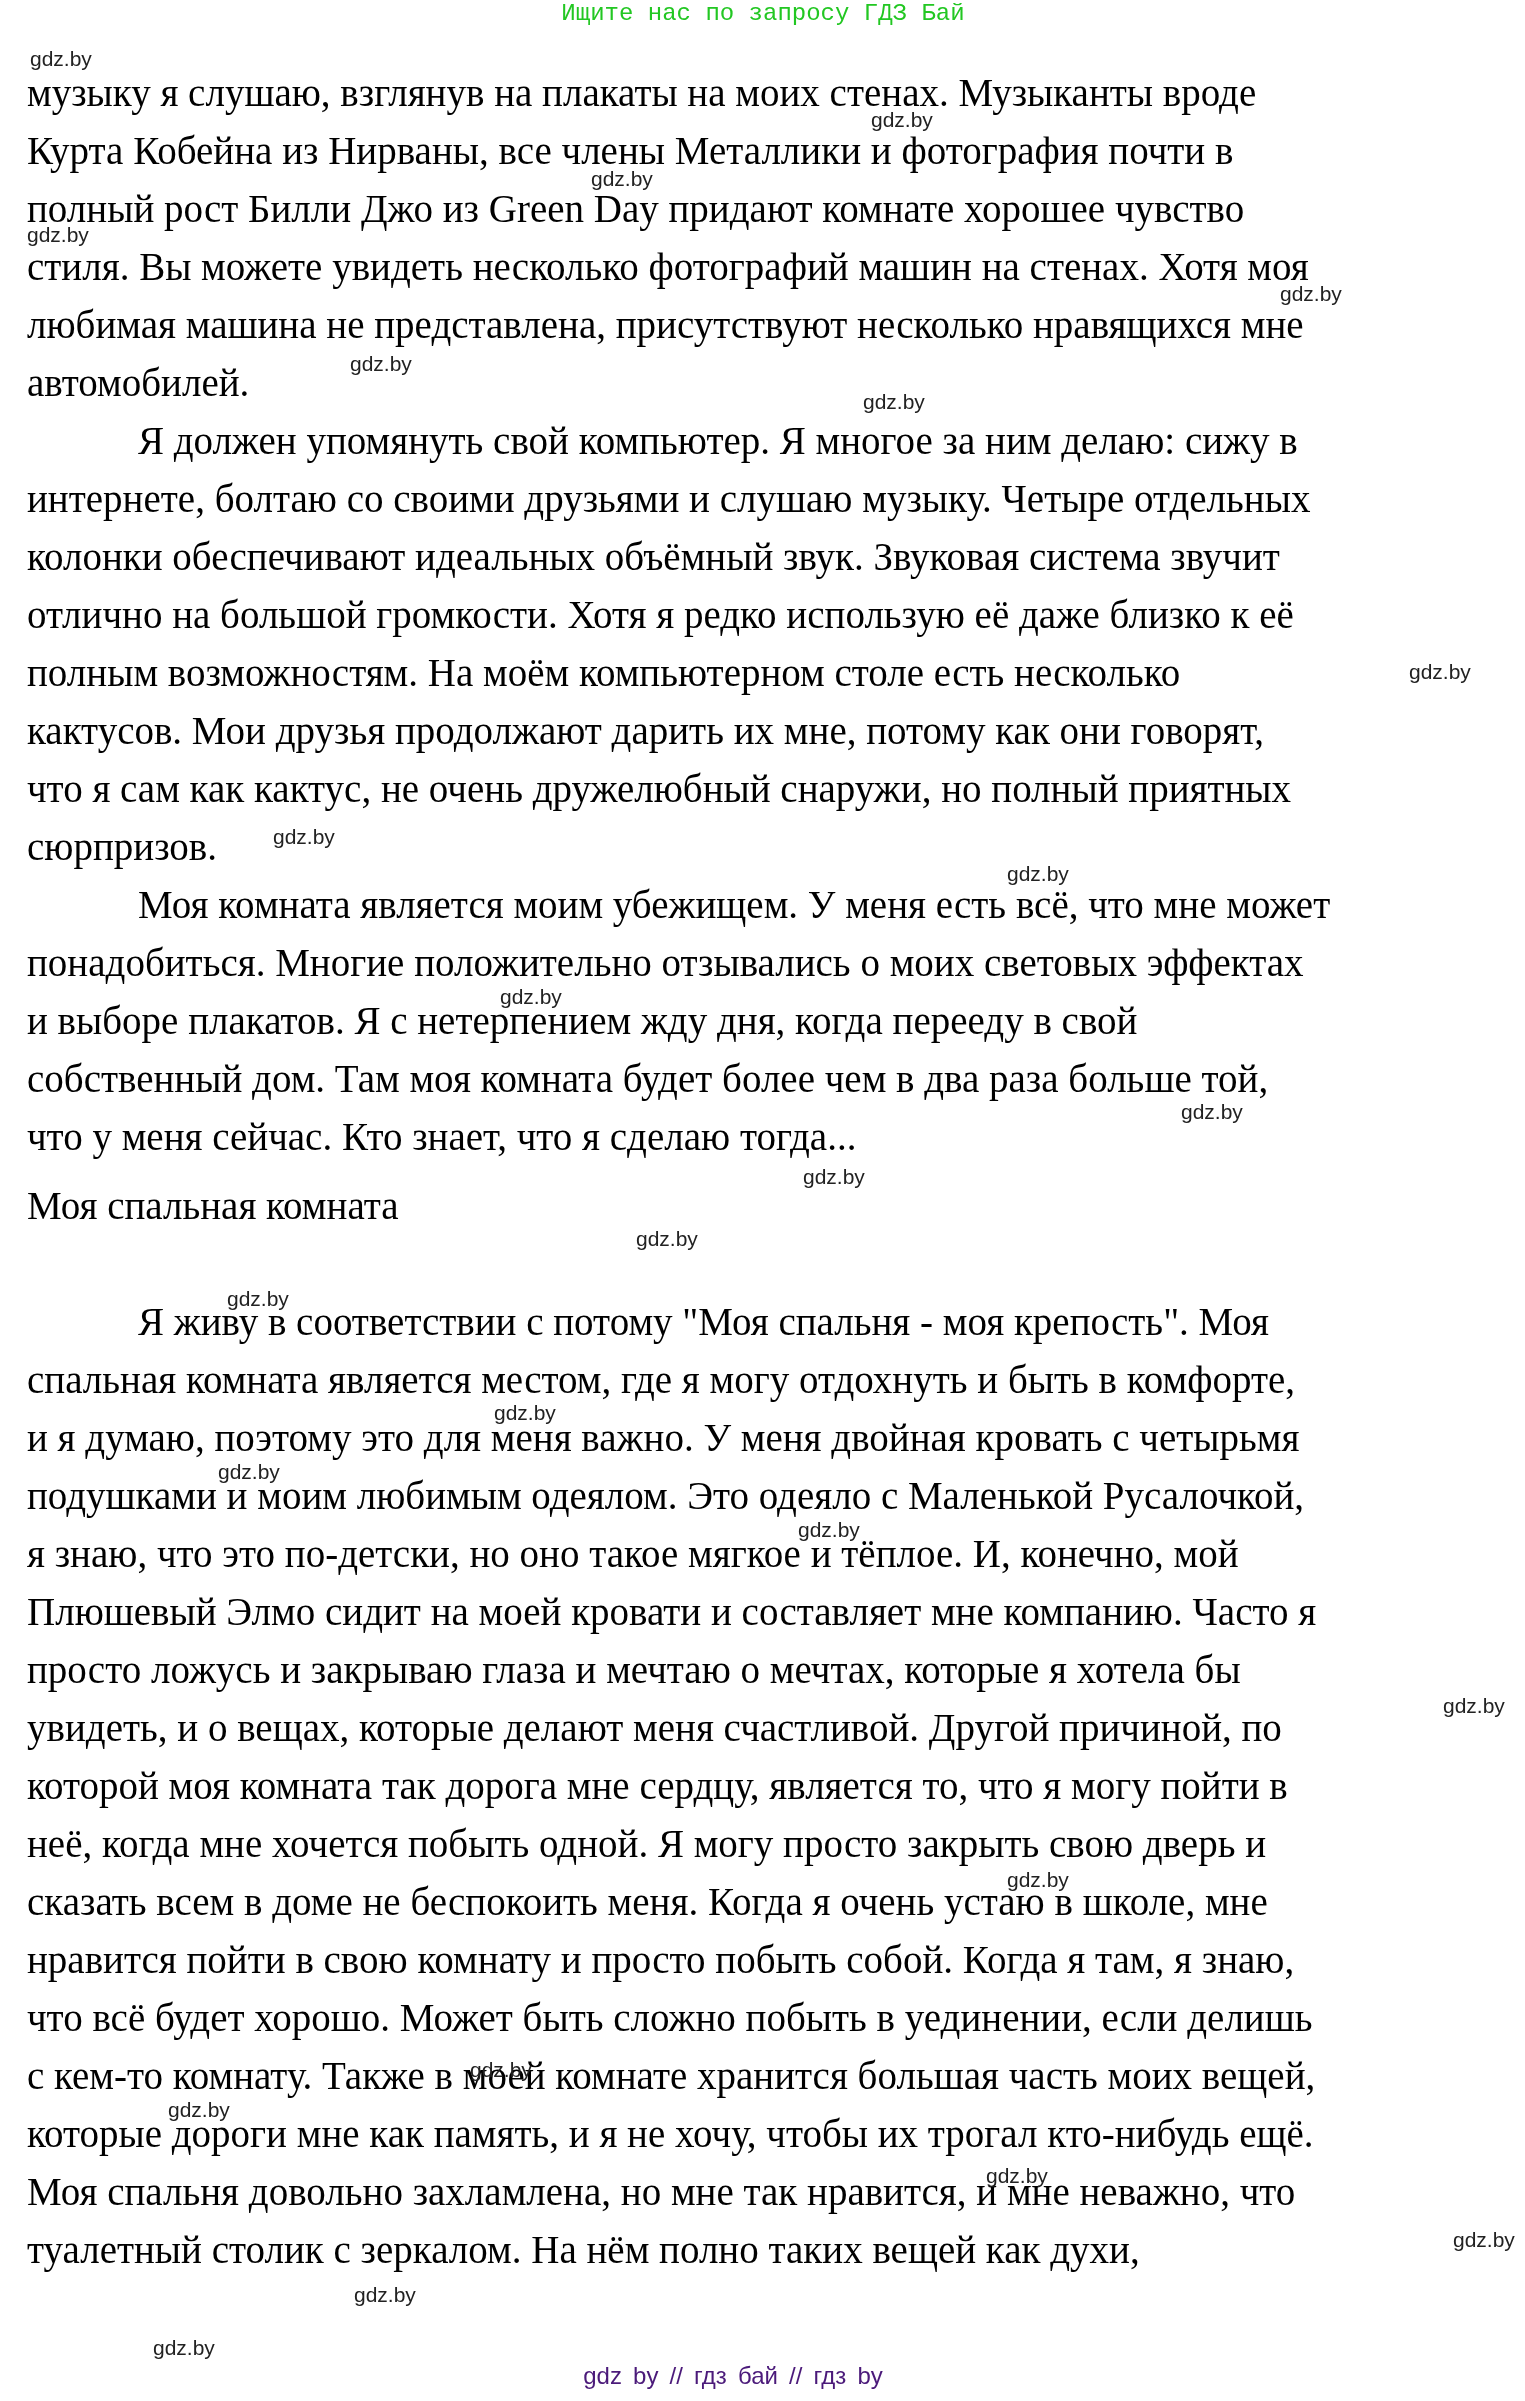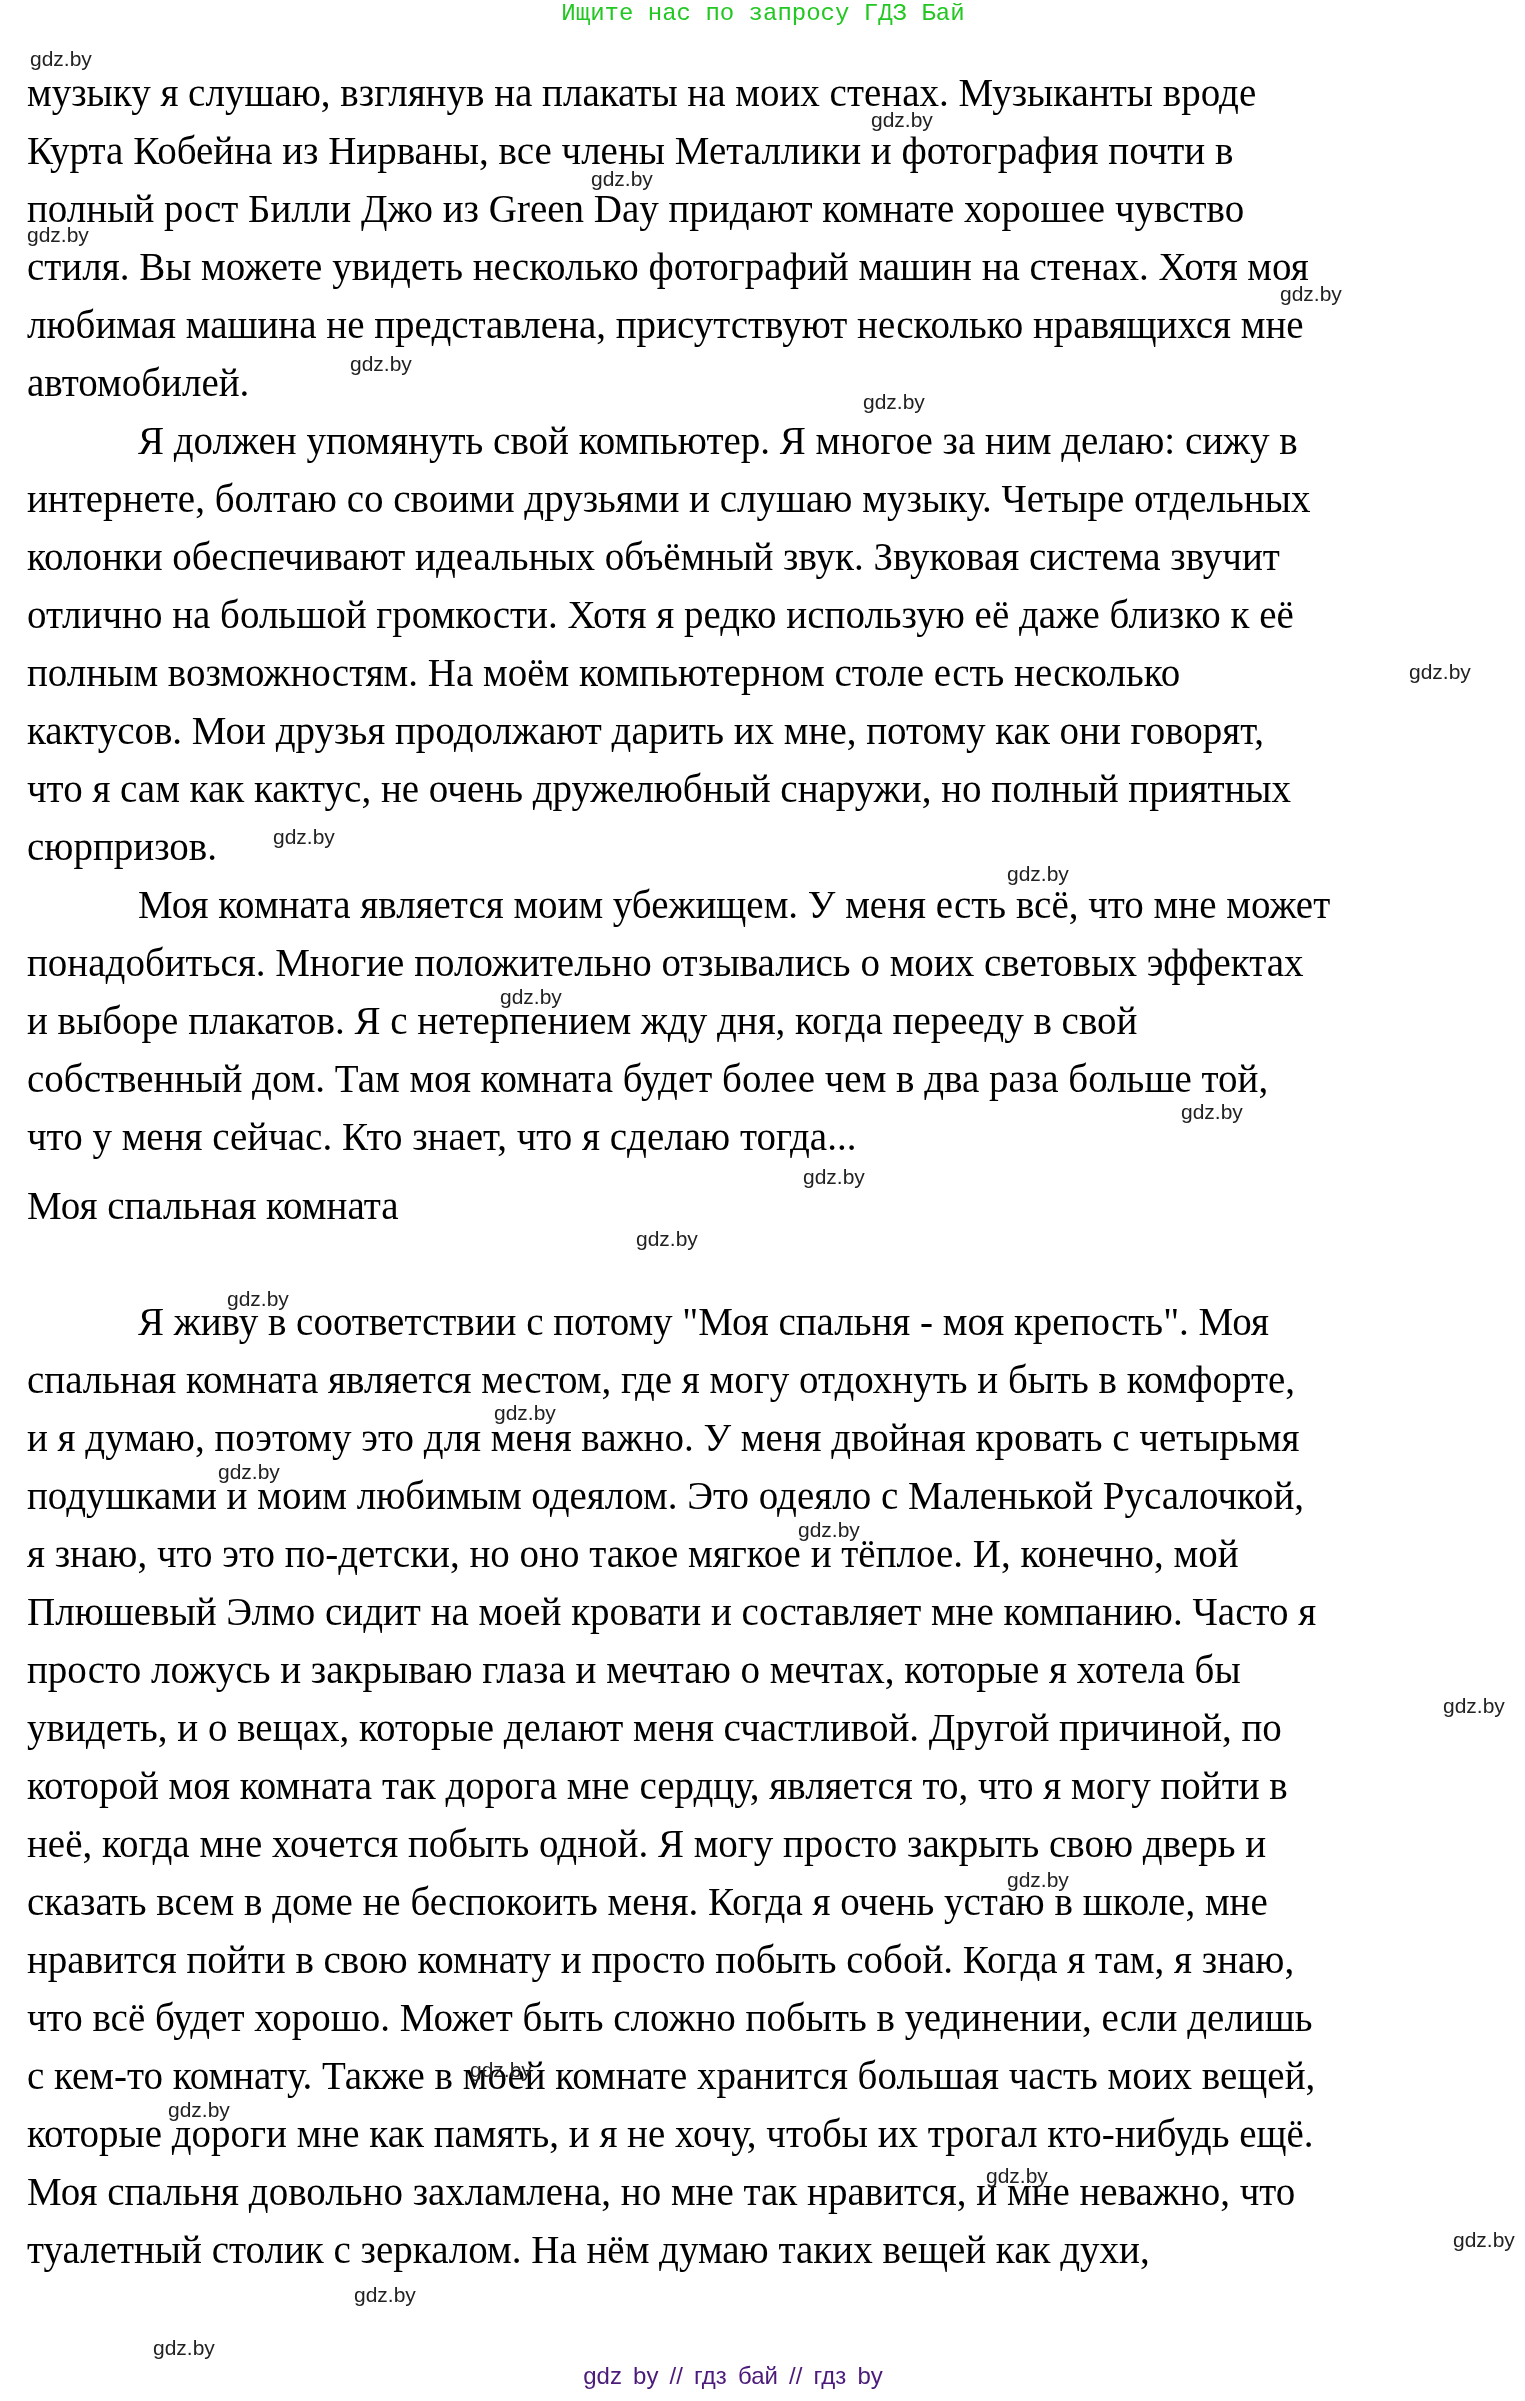--- a/index.html
+++ b/index.html
@@ -73,21 +73,21 @@
     <div class="line">просто ложусь и закрываю глаза и мечтаю о мечтах, которые я хотела бы</div>
     <div class="line">увидеть, и о вещах, которые делают меня счастливой. Другой причиной, по</div>
     <div class="line">которой моя комната так дорога мне сердцу, является то, что я могу пойти в</div>
     <div class="line">неё, когда мне хочется побыть одной. Я могу просто закрыть свою дверь и</div>
     <div class="line">сказать всем в доме не беспокоить меня. Когда я очень устаю в школе, мне</div>
     <div class="line">нравится пойти в свою комнату и просто побыть собой. Когда я там, я знаю,</div>
     <div class="line">что всё будет хорошо. Может быть сложно побыть в уединении, если делишь</div>
     <div class="line">с кем-то комнату. Также в моей комнате хранится большая часть моих вещей,</div>
     <div class="line">которые дороги мне как память, и я не хочу, чтобы их трогал кто-нибудь ещё.</div>
     <div class="line">Моя спальня довольно захламлена, но мне так нравится, и мне неважно, что</div>
-    <div class="line">туалетный столик с зеркалом. На нём думаю таких вещей как духи,</div>
+    <div class="line">туалетный столик с зеркалом. На нём полно таких вещей как духи,</div>
   </div>
 </div>
 
 <div id="watermark-layer">
     <span class="watermark" style="left: 30px; top: 47px;">gdz.by</span>
     <span class="watermark" style="left: 871px; top: 108px;">gdz.by</span>
     <span class="watermark" style="left: 591px; top: 167px;">gdz.by</span>
     <span class="watermark" style="left: 27px; top: 223px;">gdz.by</span>
     <span class="watermark" style="left: 1280px; top: 282px;">gdz.by</span>
     <span class="watermark" style="left: 350px; top: 352px;">gdz.by</span>

